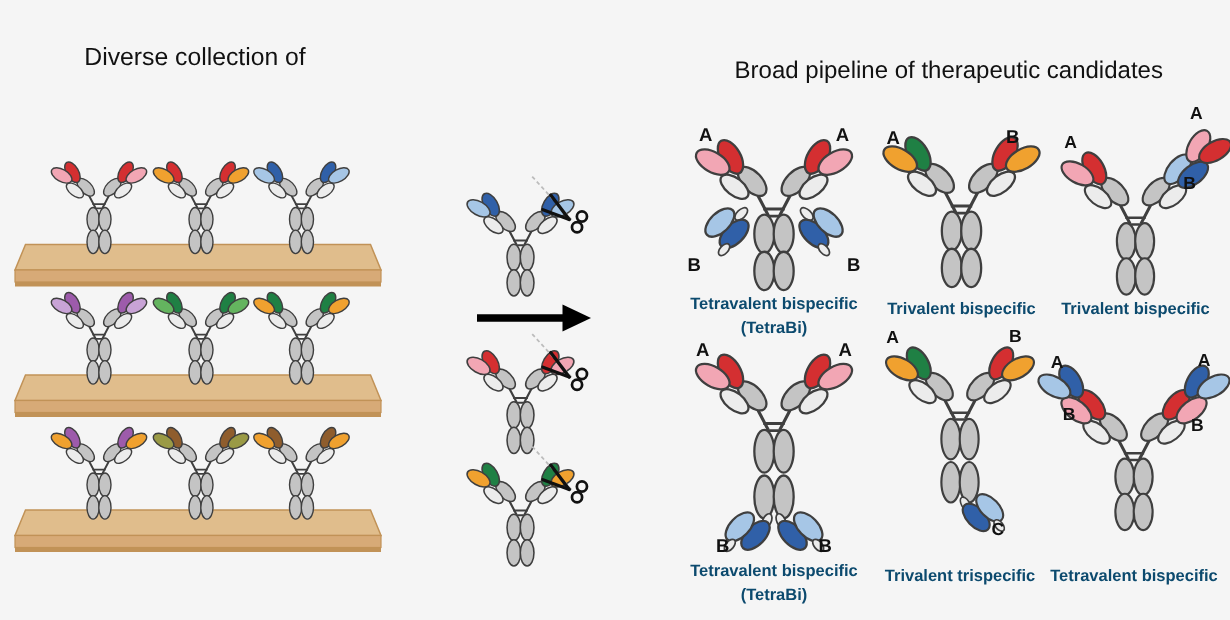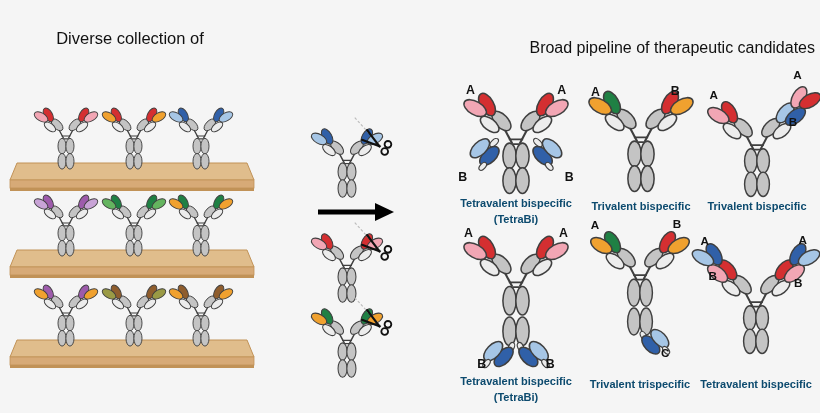--- a/index.html
+++ b/index.html
@@ -459,21 +459,21 @@
         <text x="52" y="-61" font-size="13" font-weight="bold" fill="#111111" text-anchor="middle" font-family="&quot;Liberation Sans&quot;, sans-serif">A</text>
         <text x="-48" y="-21" font-size="13" font-weight="bold" fill="#111111" text-anchor="middle" font-family="&quot;Liberation Sans&quot;, sans-serif">B</text>
         <text x="47" y="-13" font-size="13" font-weight="bold" fill="#111111" text-anchor="middle" font-family="&quot;Liberation Sans&quot;, sans-serif">B</text>
       </g>
     </svg>
 
   <div class="ttl" style="left:8px;top:27px;width:244px;">
     <div>Diverse collection of</div>
   </div>
 
-  <div class="ttl" style="left:450px;top:37px;width:365px;font-size:16px;text-align:right;">Broad pipeline of therapeutic candidates</div>
+  <div class="ttl" style="left:450px;top:37px;width:365px;font-size:16px;">Broad pipeline of therapeutic candidates</div>
 
   <div class="cap" style="left:426px;top:196px;width:180px;">
     <div>Tetravalent bispecific</div>
     <div>(TetraBi)</div>
   </div>
   <div class="cap" style="left:551px;top:199px;width:180px;">Trivalent bispecific</div>
   <div class="cap" style="left:667px;top:199px;width:180px;">Trivalent bispecific</div>
   <div class="cap" style="left:426px;top:374px;width:180px;">
     <div>Tetravalent bispecific</div>
     <div>(TetraBi)</div>

